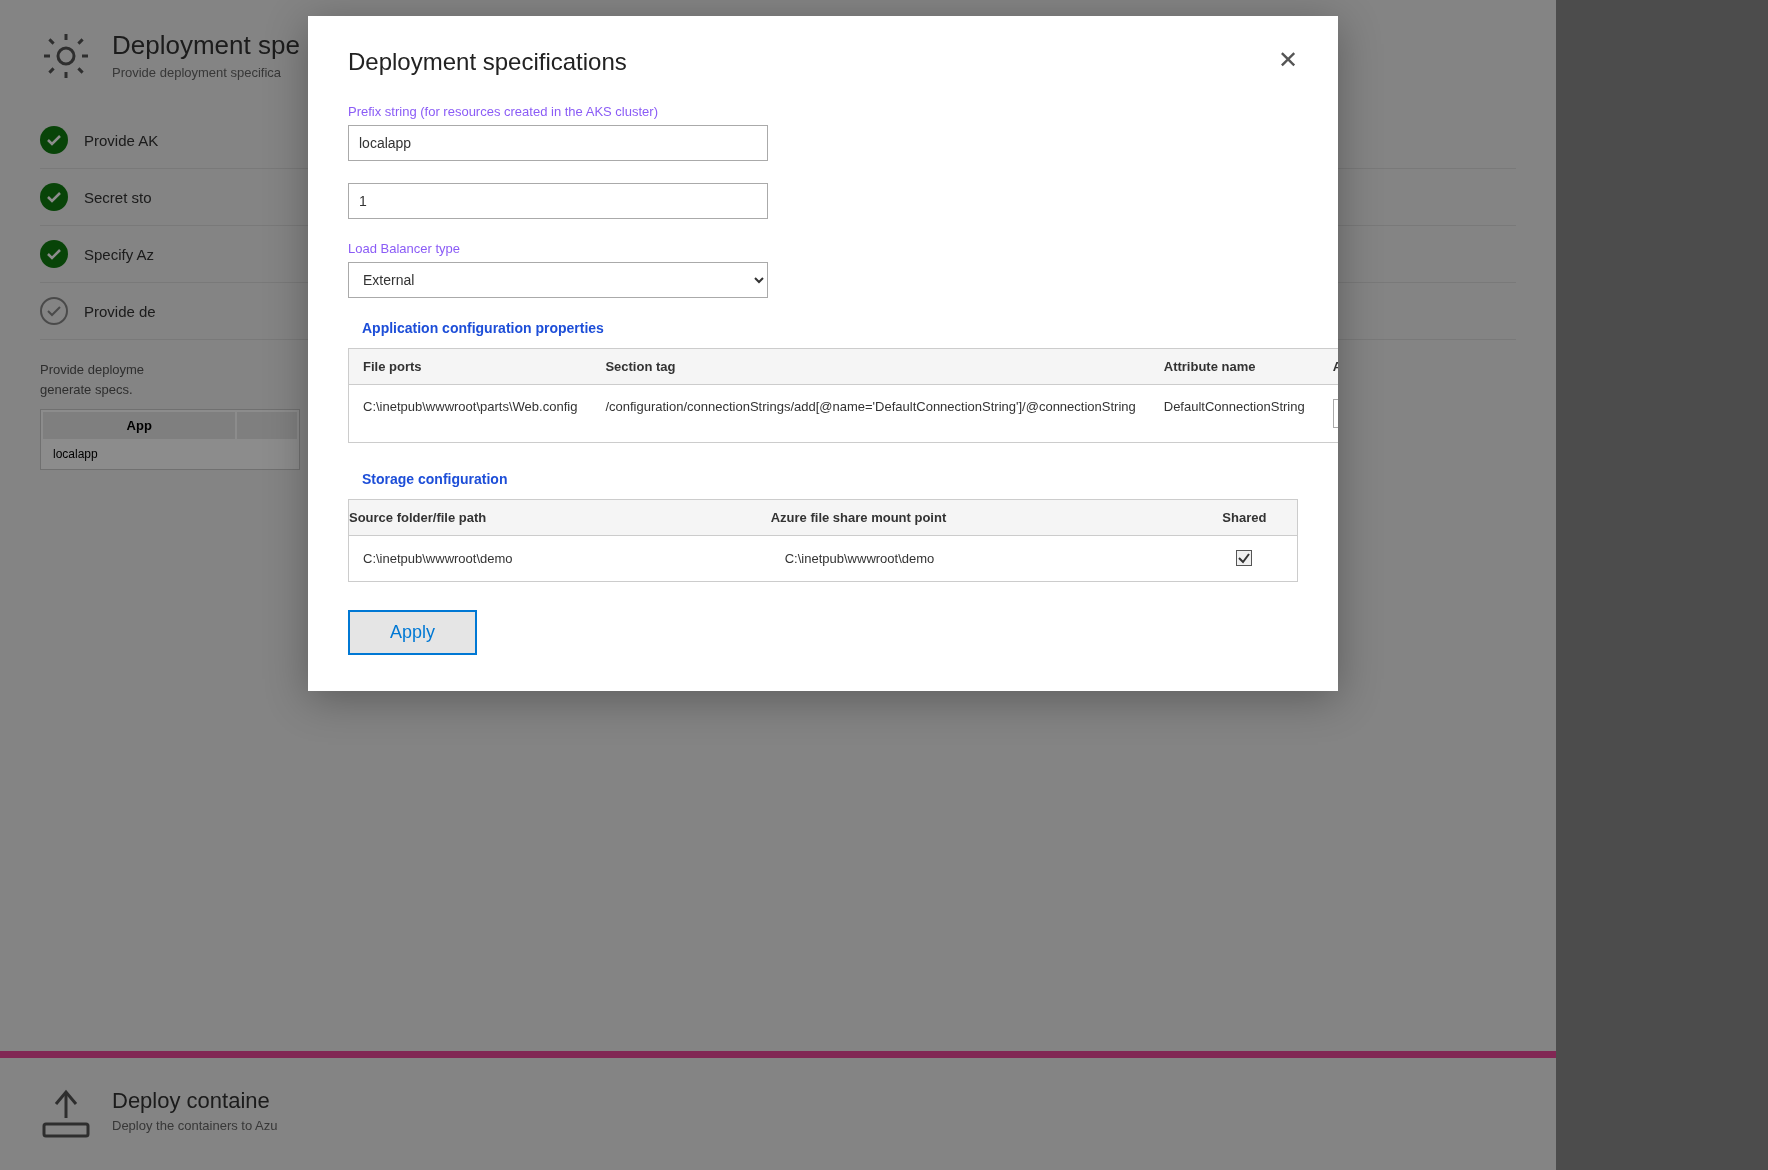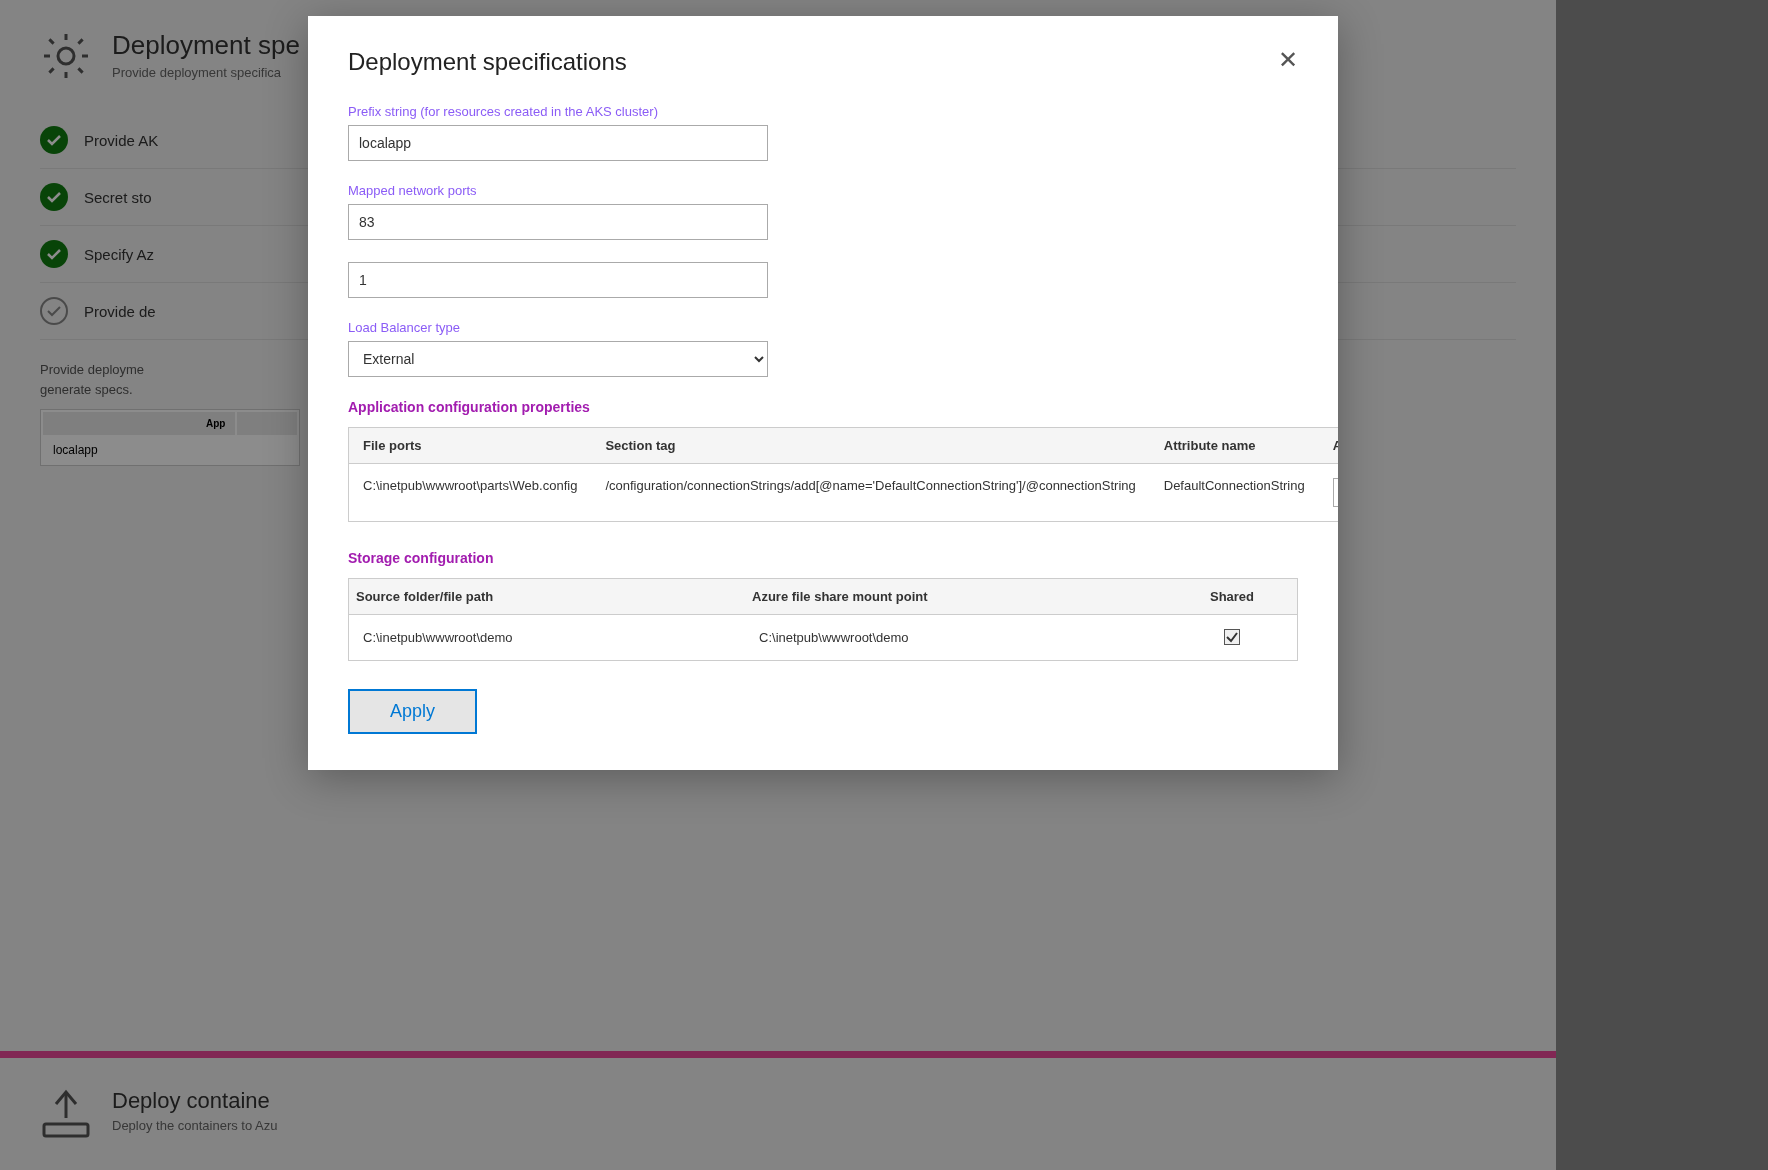--- a/index.html
+++ b/index.html
@@ -97,23 +97,23 @@
 
     .bg-table-small {
       margin: 0 40px;
       border: 1px solid #ccc;
       background: white;
       width: 260px;
     }
     .bg-table-small th {
       background: #e8e8e8;
       padding: 6px 10px;
-      font-size: 10px;
+      font-size: 13px;
       font-weight: 600;
-      text-align: right;
+      text-align: center;
     }
     .bg-table-small td {
       padding: 6px 10px;
       font-size: 12px;
     }
 
     .bg-bottom-section {
       position: absolute;
       bottom: 0;
       left: 0;
@@ -222,22 +222,23 @@
       font-size: 14px;
       color: #333;
       background: white;
       appearance: auto;
       outline: none;
     }
 
     .section-heading {
       font-size: 14px;
       font-weight: 700;
-      color: #a21caf;
+      color: #1d4ed8;
       margin-bottom: 12px;
+      margin-left: 14px;
     }
 
     .config-table {
       width: 100%;
       border-collapse: collapse;
       border: 1px solid #ccc;
       margin-bottom: 28px;
     }
 
     .config-table th {
@@ -273,21 +274,21 @@
 
     .storage-table {
       width: 100%;
       border-collapse: collapse;
       border: 1px solid #ccc;
       margin-bottom: 28px;
     }
 
     .storage-table th {
       background: #f5f5f5;
-      padding: 10px 7px;
+      padding: 10px 0;
       text-align: left;
       font-size: 13px;
       font-weight: 600;
       color: #333;
       border-bottom: 1px solid #ccc;
     }
 
     .storage-table td {
       padding: 14px 14px;
       font-size: 13px;
@@ -416,24 +417,20 @@
   <div class="modal-header">
     <h2 class="modal-title">Deployment specifications</h2>
     <button class="modal-close">✕</button>
   </div>
 
   <div class="form-group">
     <label class="form-label">Prefix string (for resources created in the AKS cluster)</label>
     <input class="form-input" type="text" value="localapp" style="">
   </div>
 
-  <div class="form-group">
-    <label class="form-label">Mapped network ports</label>
-    <input class="form-input" type="text" value="83" style="">
-  </div>
 
   <div class="form-group">
     <input class="form-input" type="text" value="1" style="">
   </div>
 
   <div class="form-group">
     <label class="form-label">Load Balancer type</label>
     <select class="form-select">
       <option>External</option>
       <option>Internal</option>

